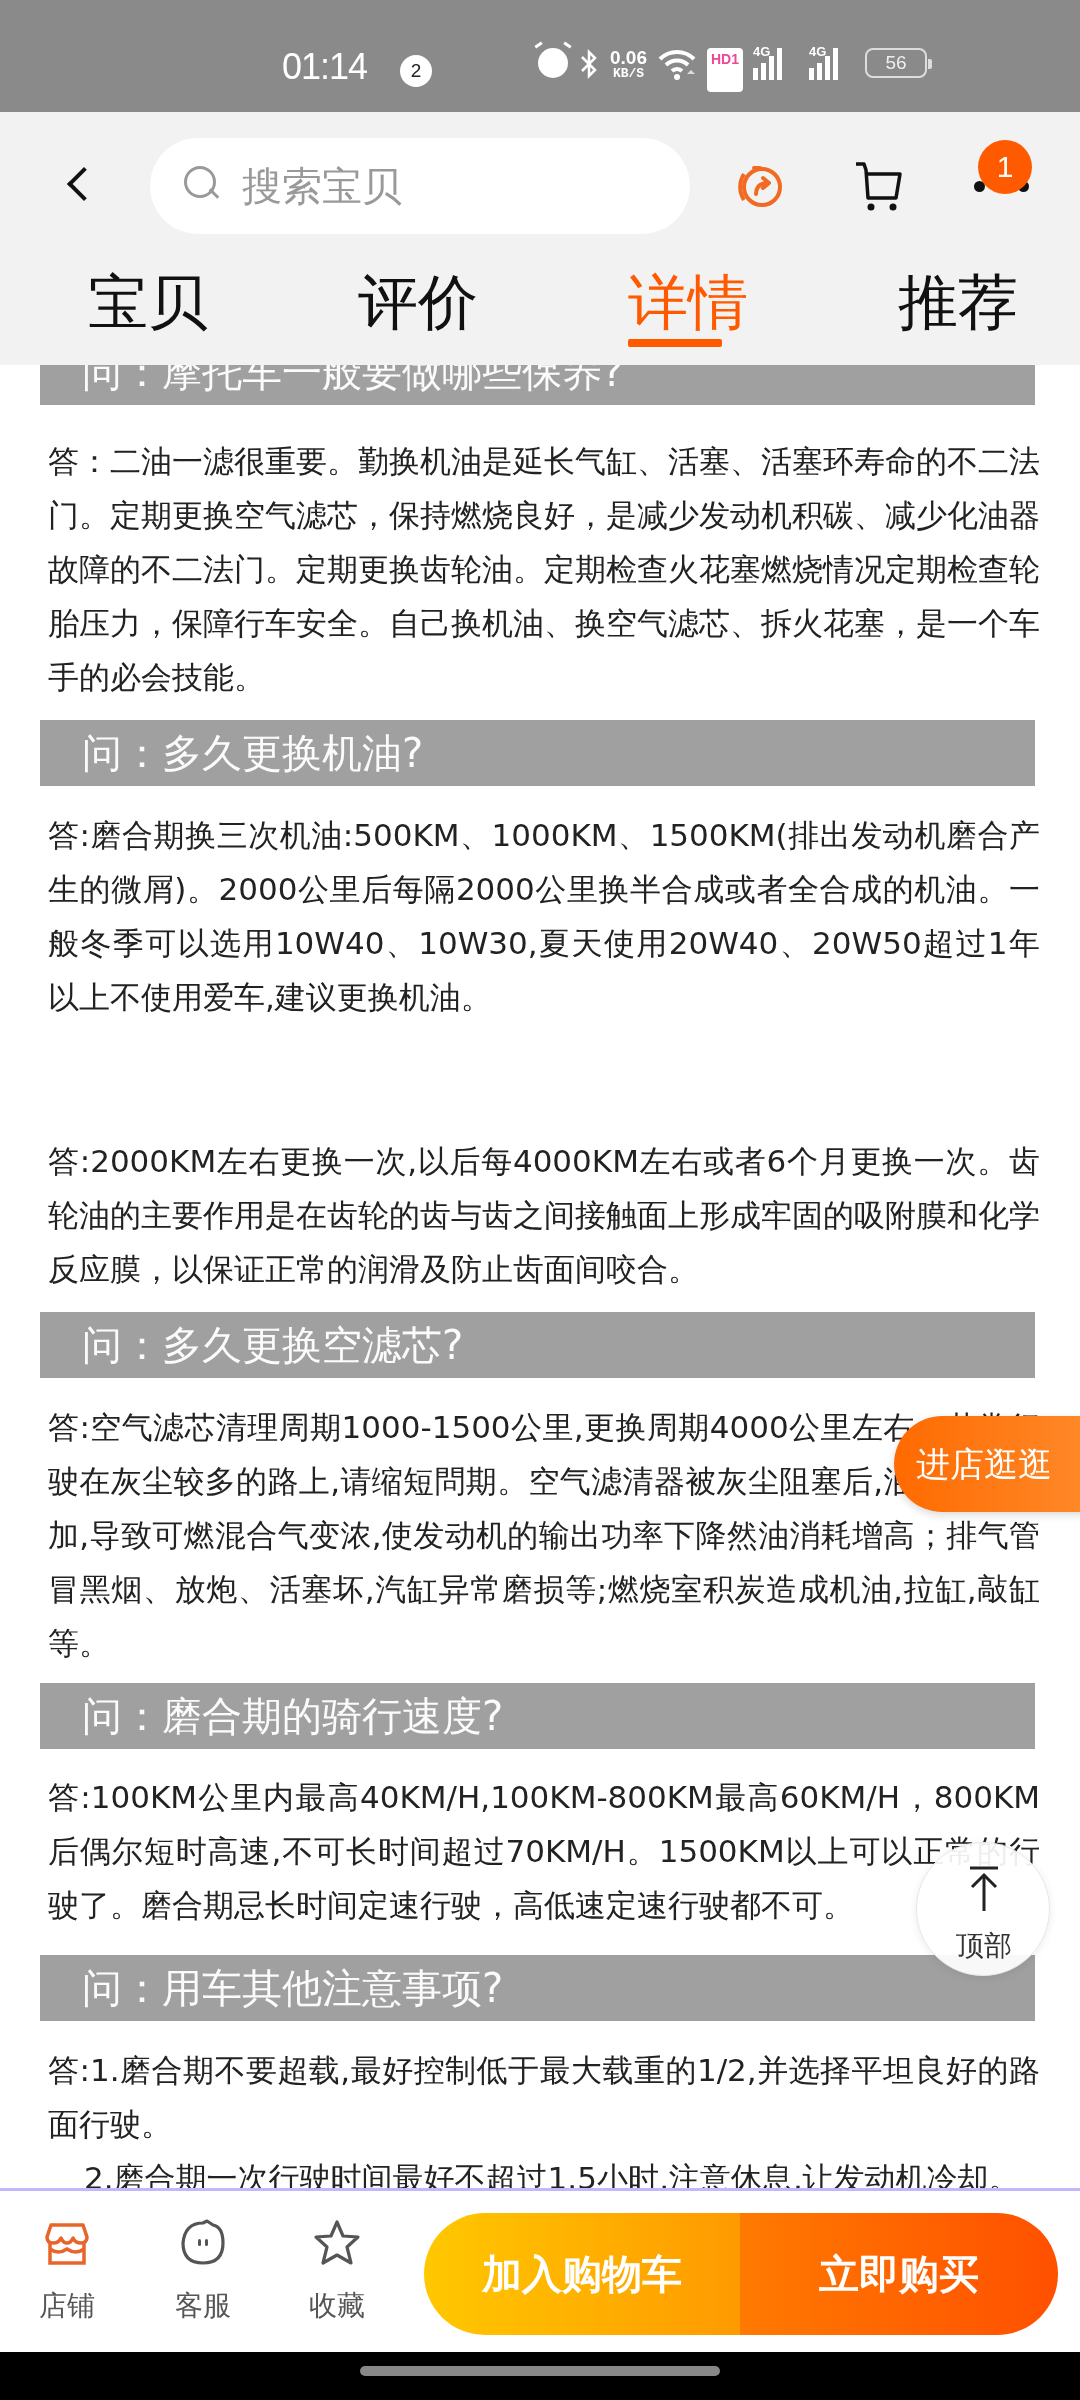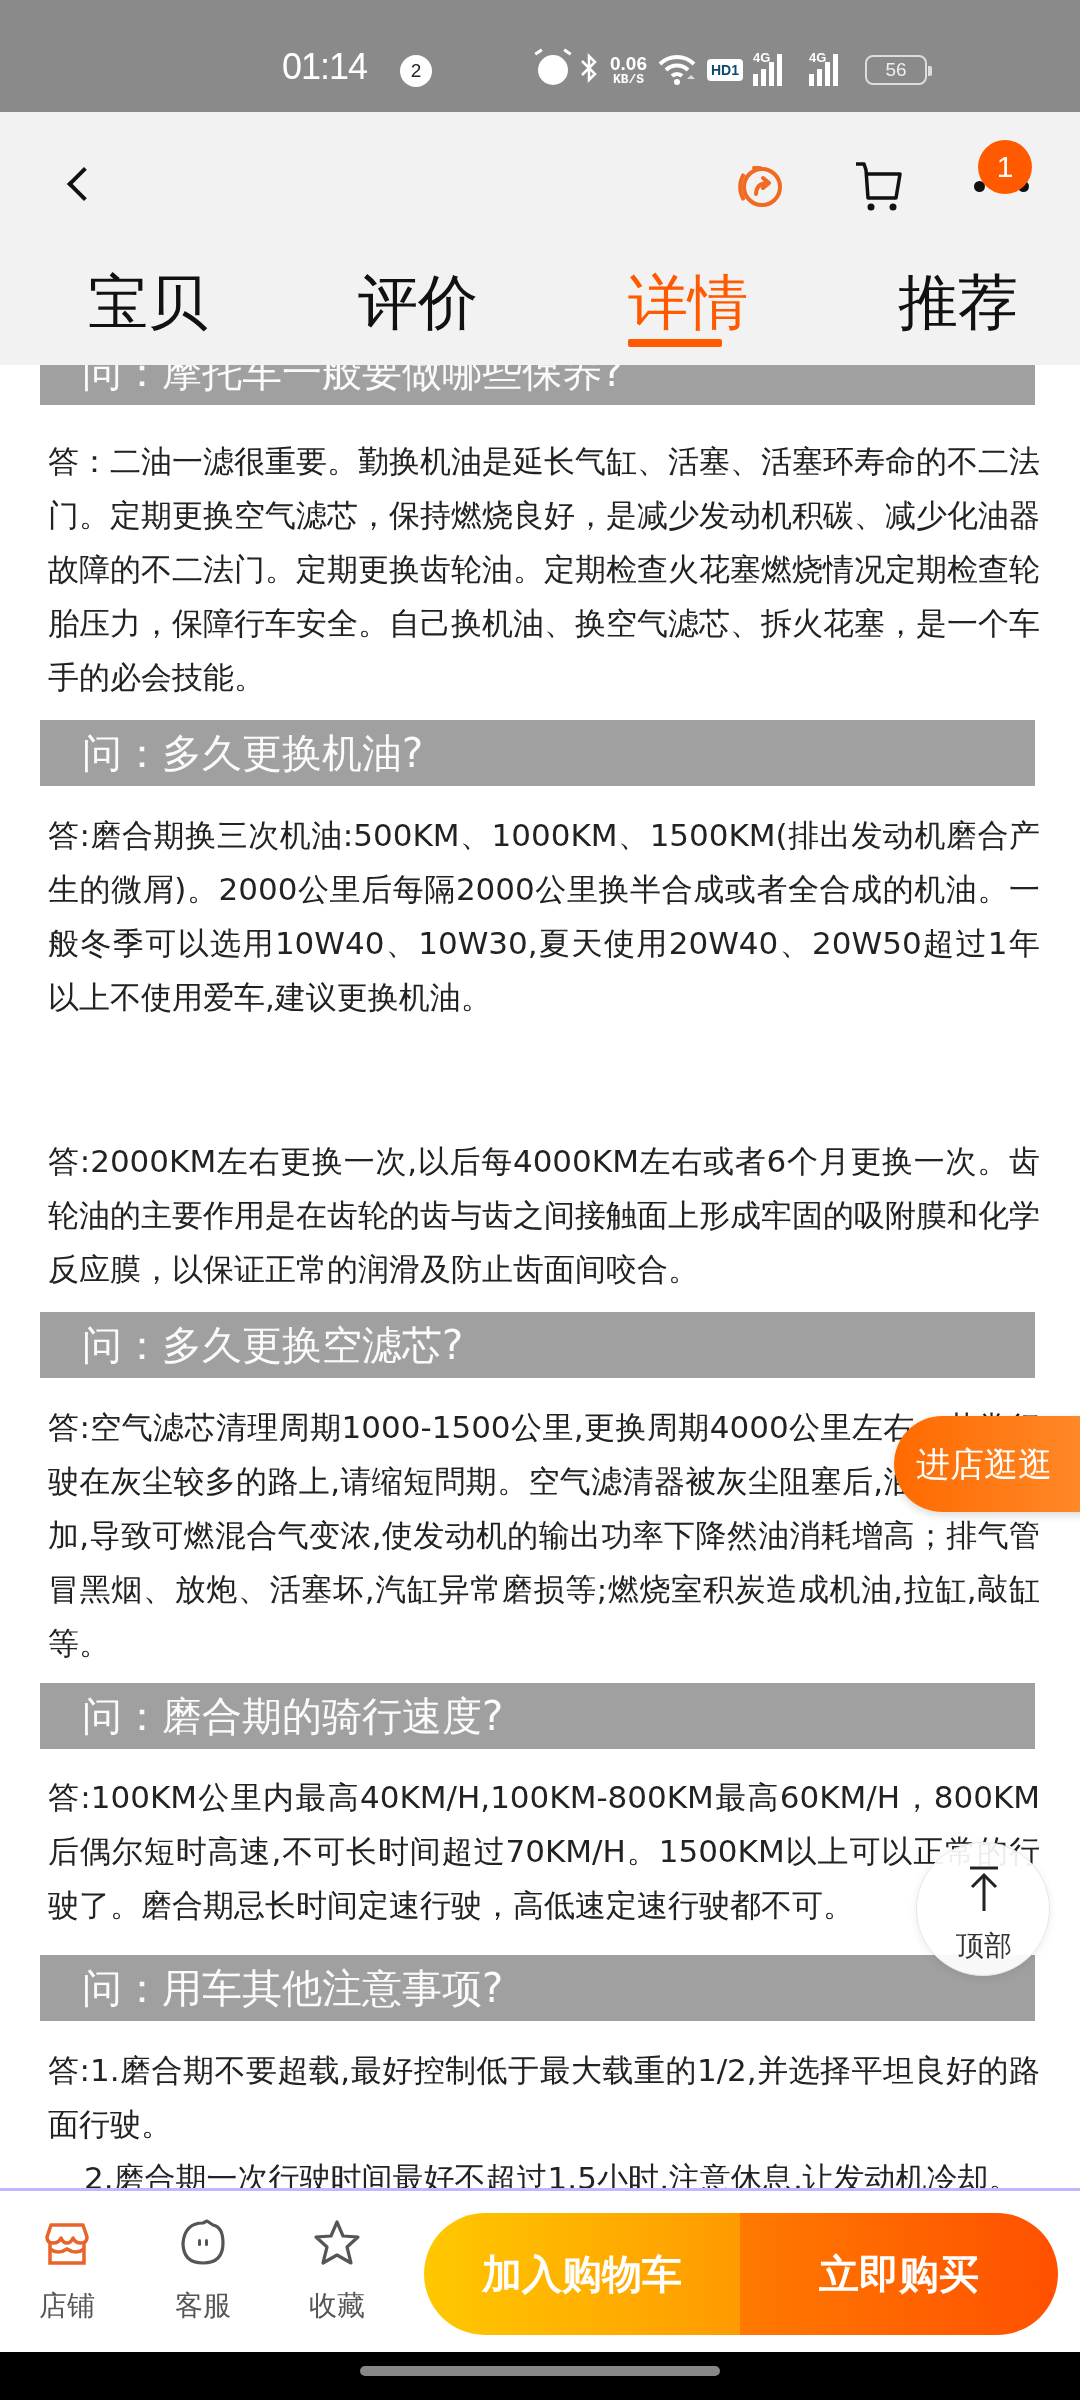--- a/index.html
+++ b/index.html
@@ -3,30 +3,30 @@
 <meta charset="utf-8">
 <style>
   * { box-sizing: border-box; margin: 0; padding: 0; }
   html, body { width: 1080px; height: 2400px; overflow: hidden; background: #ffffff; }
   body { position: relative; font-family: "DejaVu Sans", "Liberation Sans", sans-serif; color: #222; }
 
   
   .status-bar { position: absolute; left: 0; top: 0; width: 1080px; height: 112px; background: #8a8a8a; color: #fff; }
   .status-bar .time { position: absolute; left: 282px; top: 46px; font-size: 36px; letter-spacing: -1px; font-family: "Liberation Sans", sans-serif; }
   .status-bar .notif { position: absolute; left: 400px; top: 55px; width: 32px; height: 32px; border-radius: 50%; background: #fff; color: #222; font-size: 19px; text-align: center; line-height: 32px; font-family: "Liberation Sans", sans-serif; }
-  .status-bar .icons { position: absolute; left: 538px; top: 48px; display: flex; align-items: center; gap: 10px; height: 44px; }
+  .status-bar .icons { position: absolute; left: 538px; top: 48px; display: flex; gap: 10px; height: 44px; }
   .si { display: inline-block; color: #fff; }
   .si.alarm { width: 30px; height: 30px; border-radius: 50%; background: #fff; position: relative; }
   .si.alarm::before, .si.alarm::after { content: ""; position: absolute; top: -5px; width: 8px; height: 5px; border-top: 3px solid #fff; }
   .si.alarm::before { left: -2px; transform: rotate(-35deg); }
   .si.alarm::after { right: -2px; transform: rotate(35deg); }
   .si.bt { font-size: 30px; line-height: 30px; width: 22px; }
   .si.speed { font-size: 17px; line-height: 16px; text-align: center; font-family: "Liberation Sans", sans-serif; font-weight: bold; }
   .si.wifi { width: 40px; height: 34px; position: relative; }
-  .si.hd { font-size: 14px; background: #fff; color: #0c4a6e; border-radius: 4px; padding: 3px 4px; font-weight: bold; font-family: "Liberation Sans", sans-serif; }
+  .si.hd { font-size: 14px; background: #fff; color: #ec4899; border-radius: 4px; padding: 3px 4px; font-weight: bold; font-family: "Liberation Sans", sans-serif; }
   .si.sig { display: flex; align-items: flex-end; gap: 3px; height: 32px; position: relative; padding-left: 0; }
   .si.sig .g { position: absolute; top: -4px; left: 0; font-size: 13px; font-weight: bold; font-family: "Liberation Sans", sans-serif; }
   .si.sig i { display: block; width: 5px; background: #fff; }
   .si.battery { width: 62px; height: 30px; border: 2px solid #ddd; border-radius: 8px; color: #eee; font-size: 19px; text-align: center; line-height: 26px; position: relative; font-family: "Liberation Sans", sans-serif; }
   .si.battery::after { content: ""; position: absolute; right: -7px; top: 9px; width: 4px; height: 10px; background: #ddd; border-radius: 0 2px 2px 0; }
 
   
   .header { position: absolute; left: 0; top: 112px; width: 1080px; height: 253px; background: #f2f2f2; z-index: 5; }
   .back-btn { position: absolute; left: 56px; top: 42px; width: 40px; height: 60px; }
   .back-btn::before { content: ""; position: absolute; left: 16px; top: 18px; width: 20px; height: 20px; border-left: 4px solid #111; border-bottom: 4px solid #111; transform: rotate(45deg); }
@@ -109,20 +109,24 @@
         <i style="height:17px"></i>
         <i style="height:24px"></i>
         <i style="height:32px"></i>
     </span>
     <span class="si battery">56</span>
   </div>
 </div>
 
 <div class="header">
   <div class="back-btn"></div>
+  <div class="search-box">
+    <span class="search-icon"></span>
+    <span class="search-placeholder">搜索宝贝</span>
+  </div>
   <div class="share-icon">
     <svg width="60" height="60" viewBox="0 0 60 60">
       <circle cx="32" cy="31" r="18" fill="none" stroke="#f26a21" stroke-width="4"></circle>
       <path d="M14 18 A24 24 0 0 0 14 44" fill="none" stroke="#f26a21" stroke-width="4"></path>
       <path d="M26 38 Q26 28 36 27" fill="none" stroke="#f26a21" stroke-width="4" stroke-linecap="round"></path>
       <path d="M33 22 L39 27 L33 32" fill="none" stroke="#f26a21" stroke-width="4" stroke-linecap="round" stroke-linejoin="round"></path>
       <path d="M24 12 L30 12" stroke="#f26a21" stroke-width="4" stroke-linecap="round"></path>
     </svg>
   </div>
   <div class="cart-icon">

